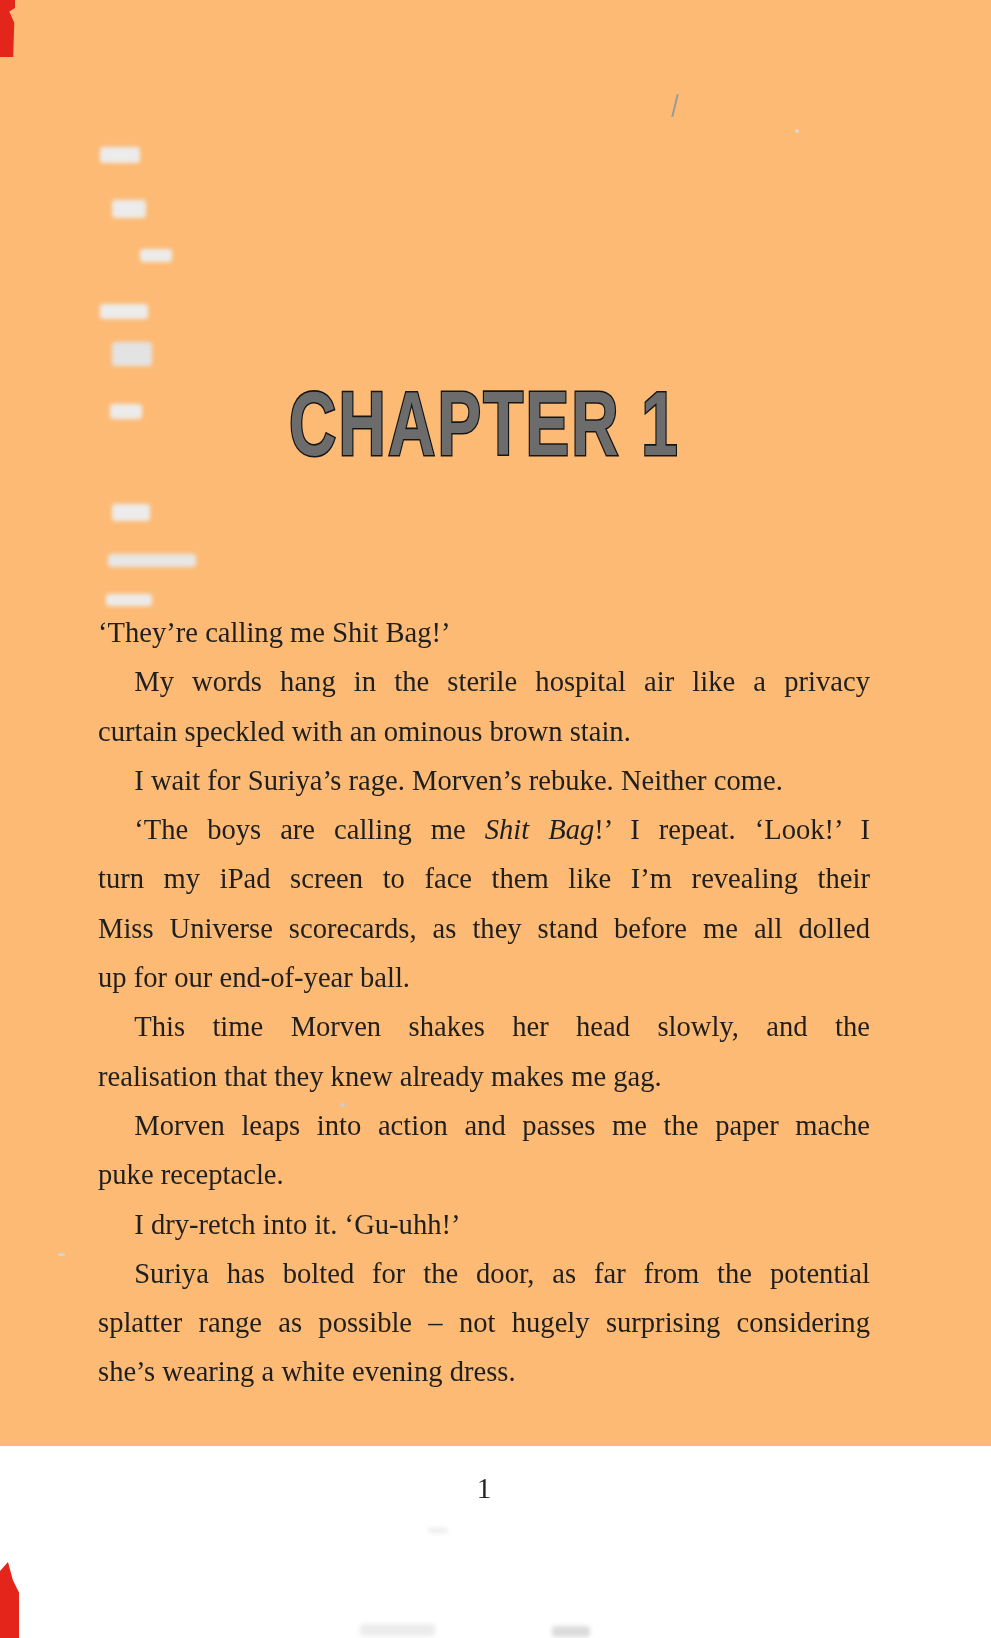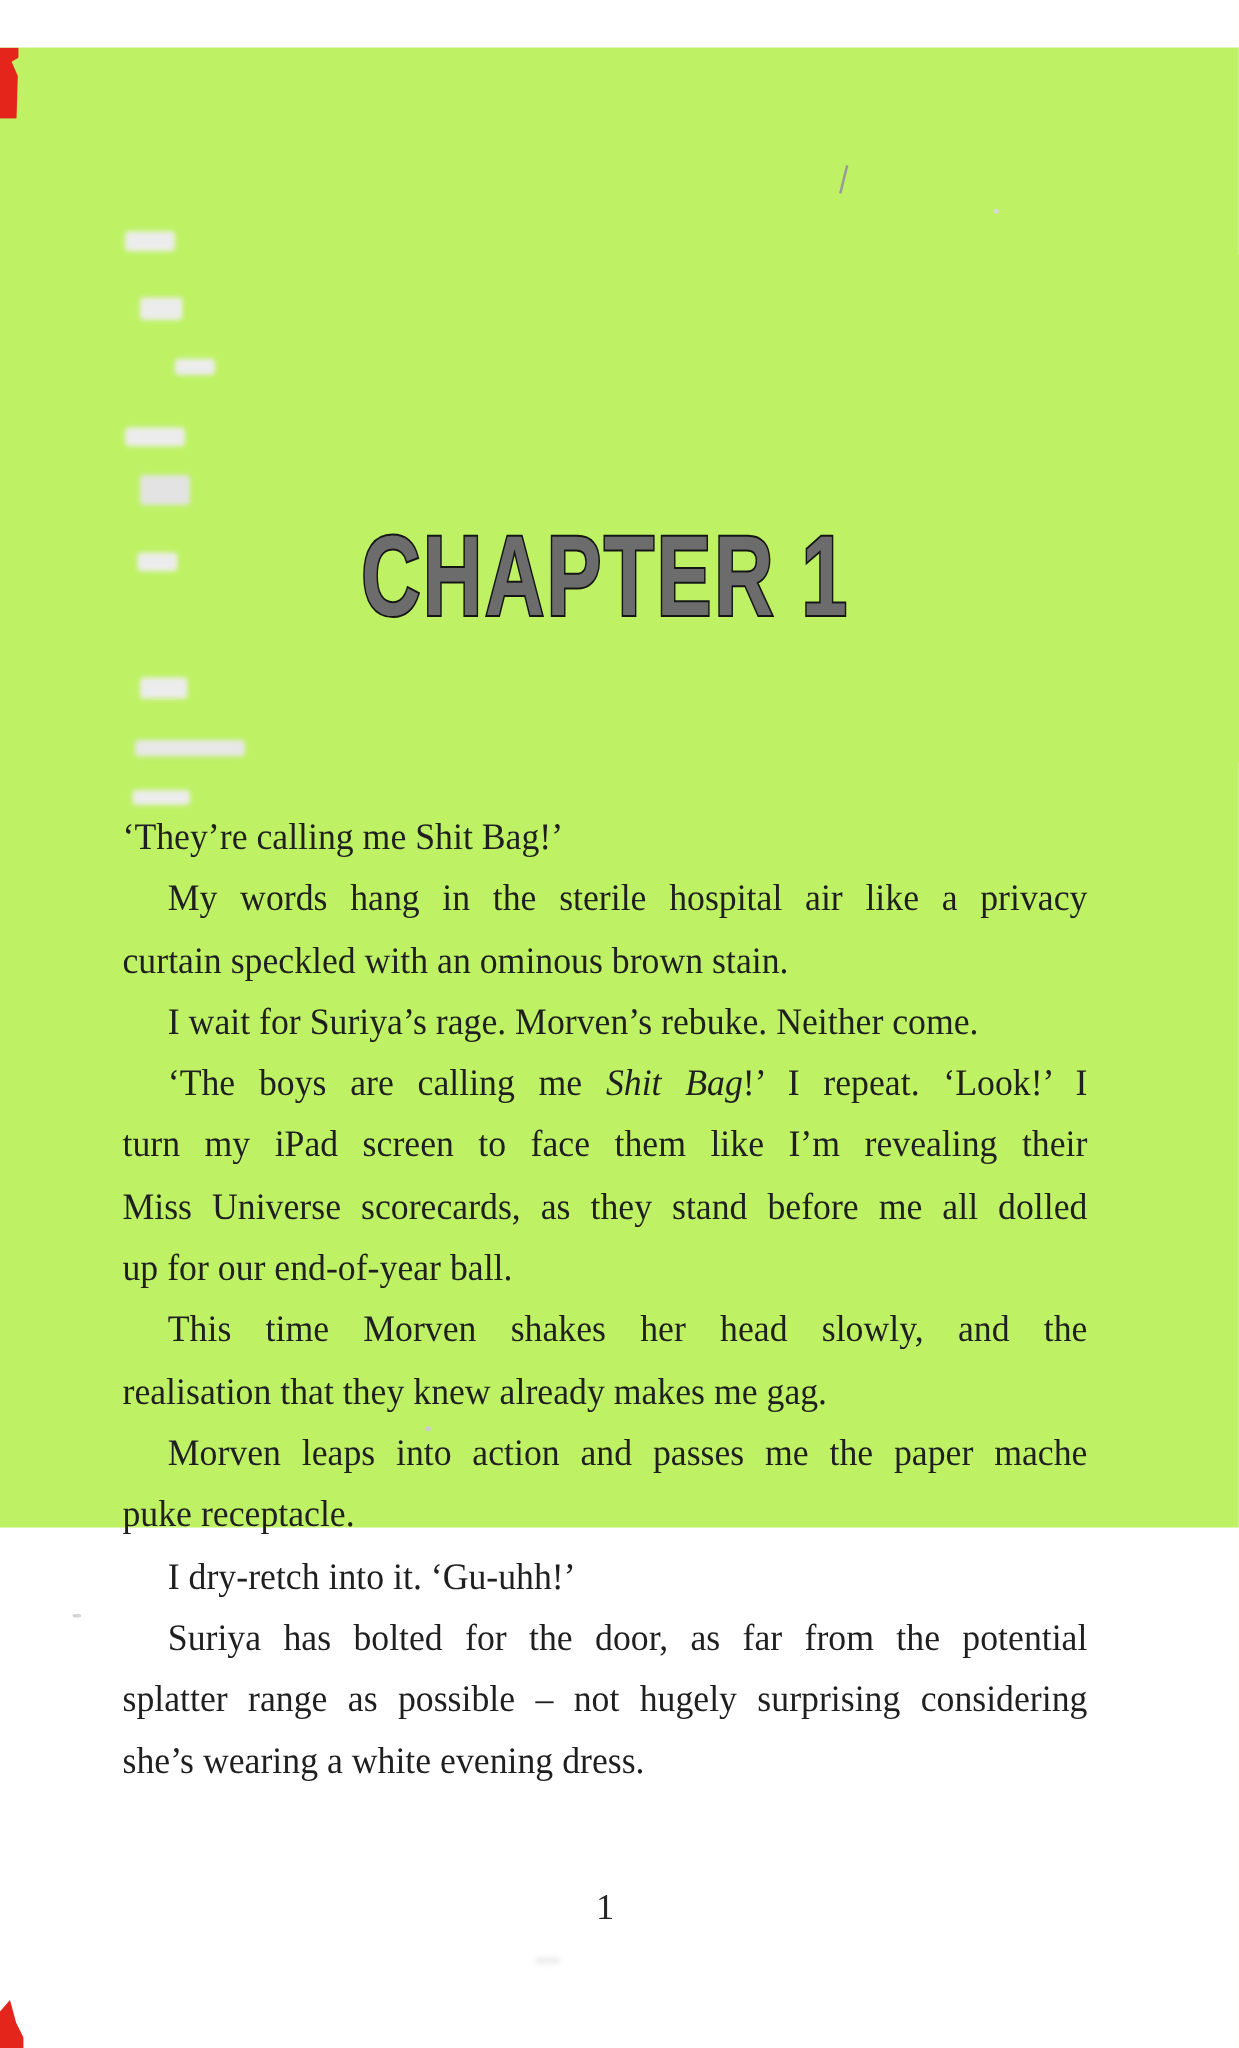--- a/index.html
+++ b/index.html
@@ -7,25 +7,24 @@
     padding: 0;
     width: 991px;
     height: 1638px;
     background: #ffffff;
     overflow: hidden;
   }
   .page {
     position: absolute;
     inset: 0;
     width: 991px;
-    height: 1184px;
-    background: #bef264;
+    height: 1446px;
+    background: #fdba74;
     font-family: "Liberation Serif", serif;
     color: #212121;
-    margin-top: 38px;
   }
 
   
   .chapter {
     position: absolute;
     left: 98px;
     top: 378px;
     width: 772px;
     text-align: center;
   }

